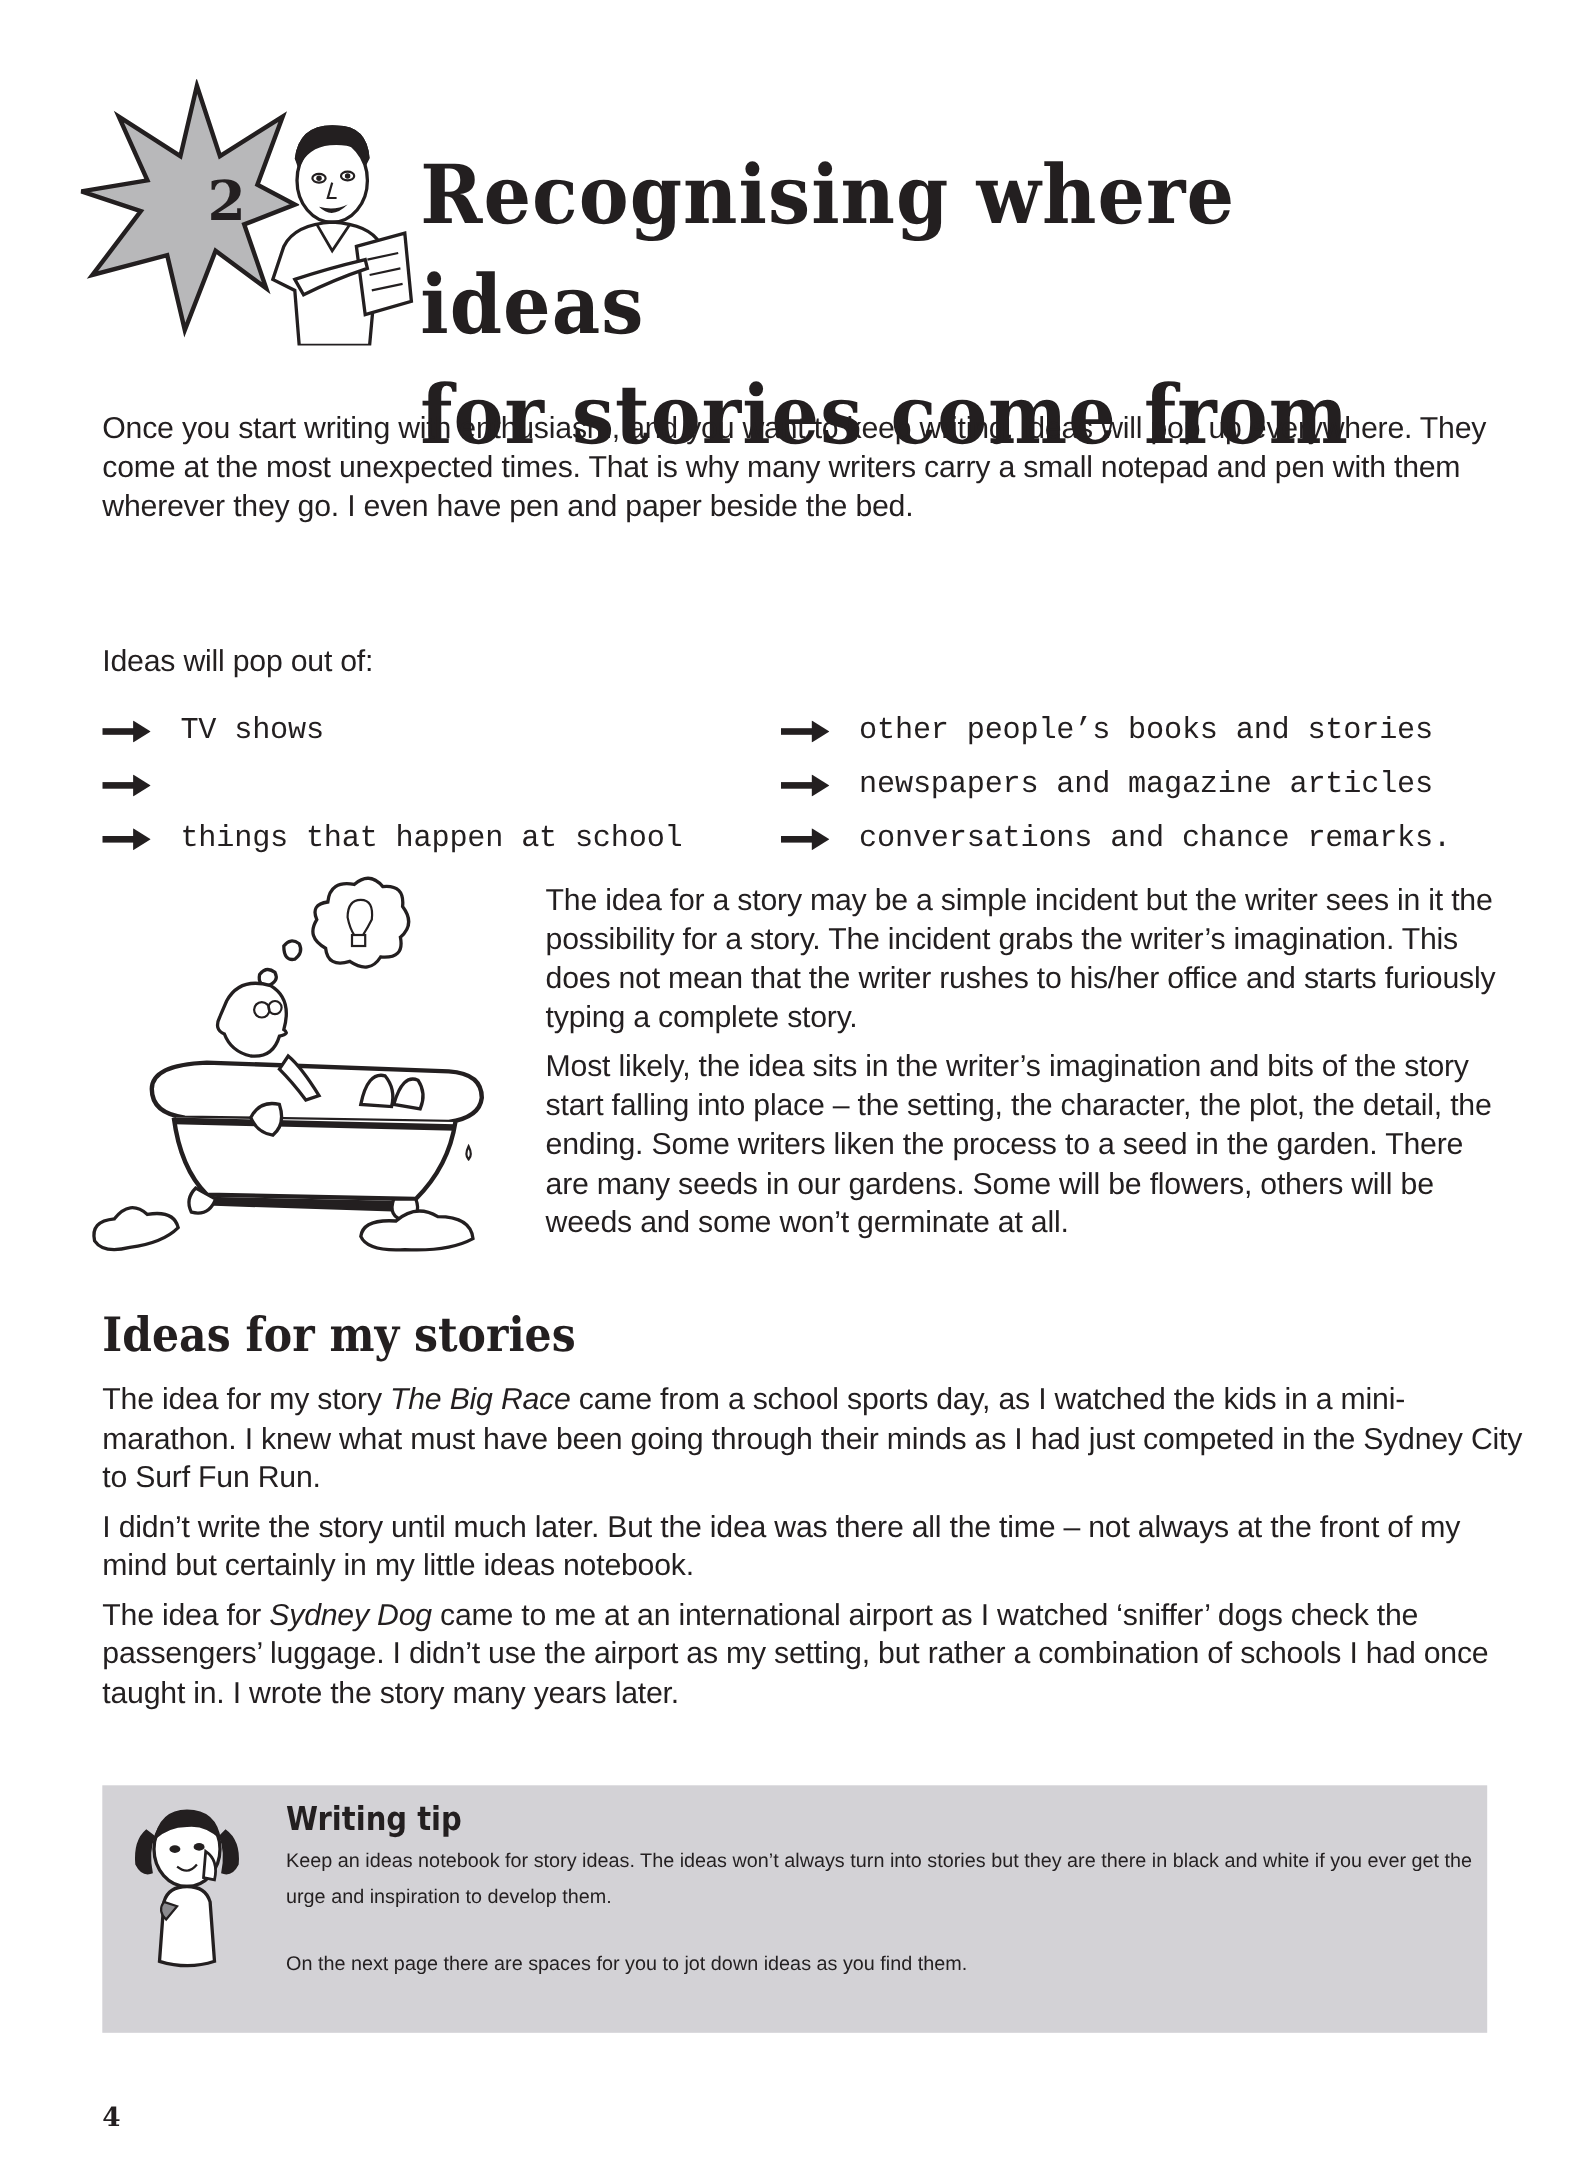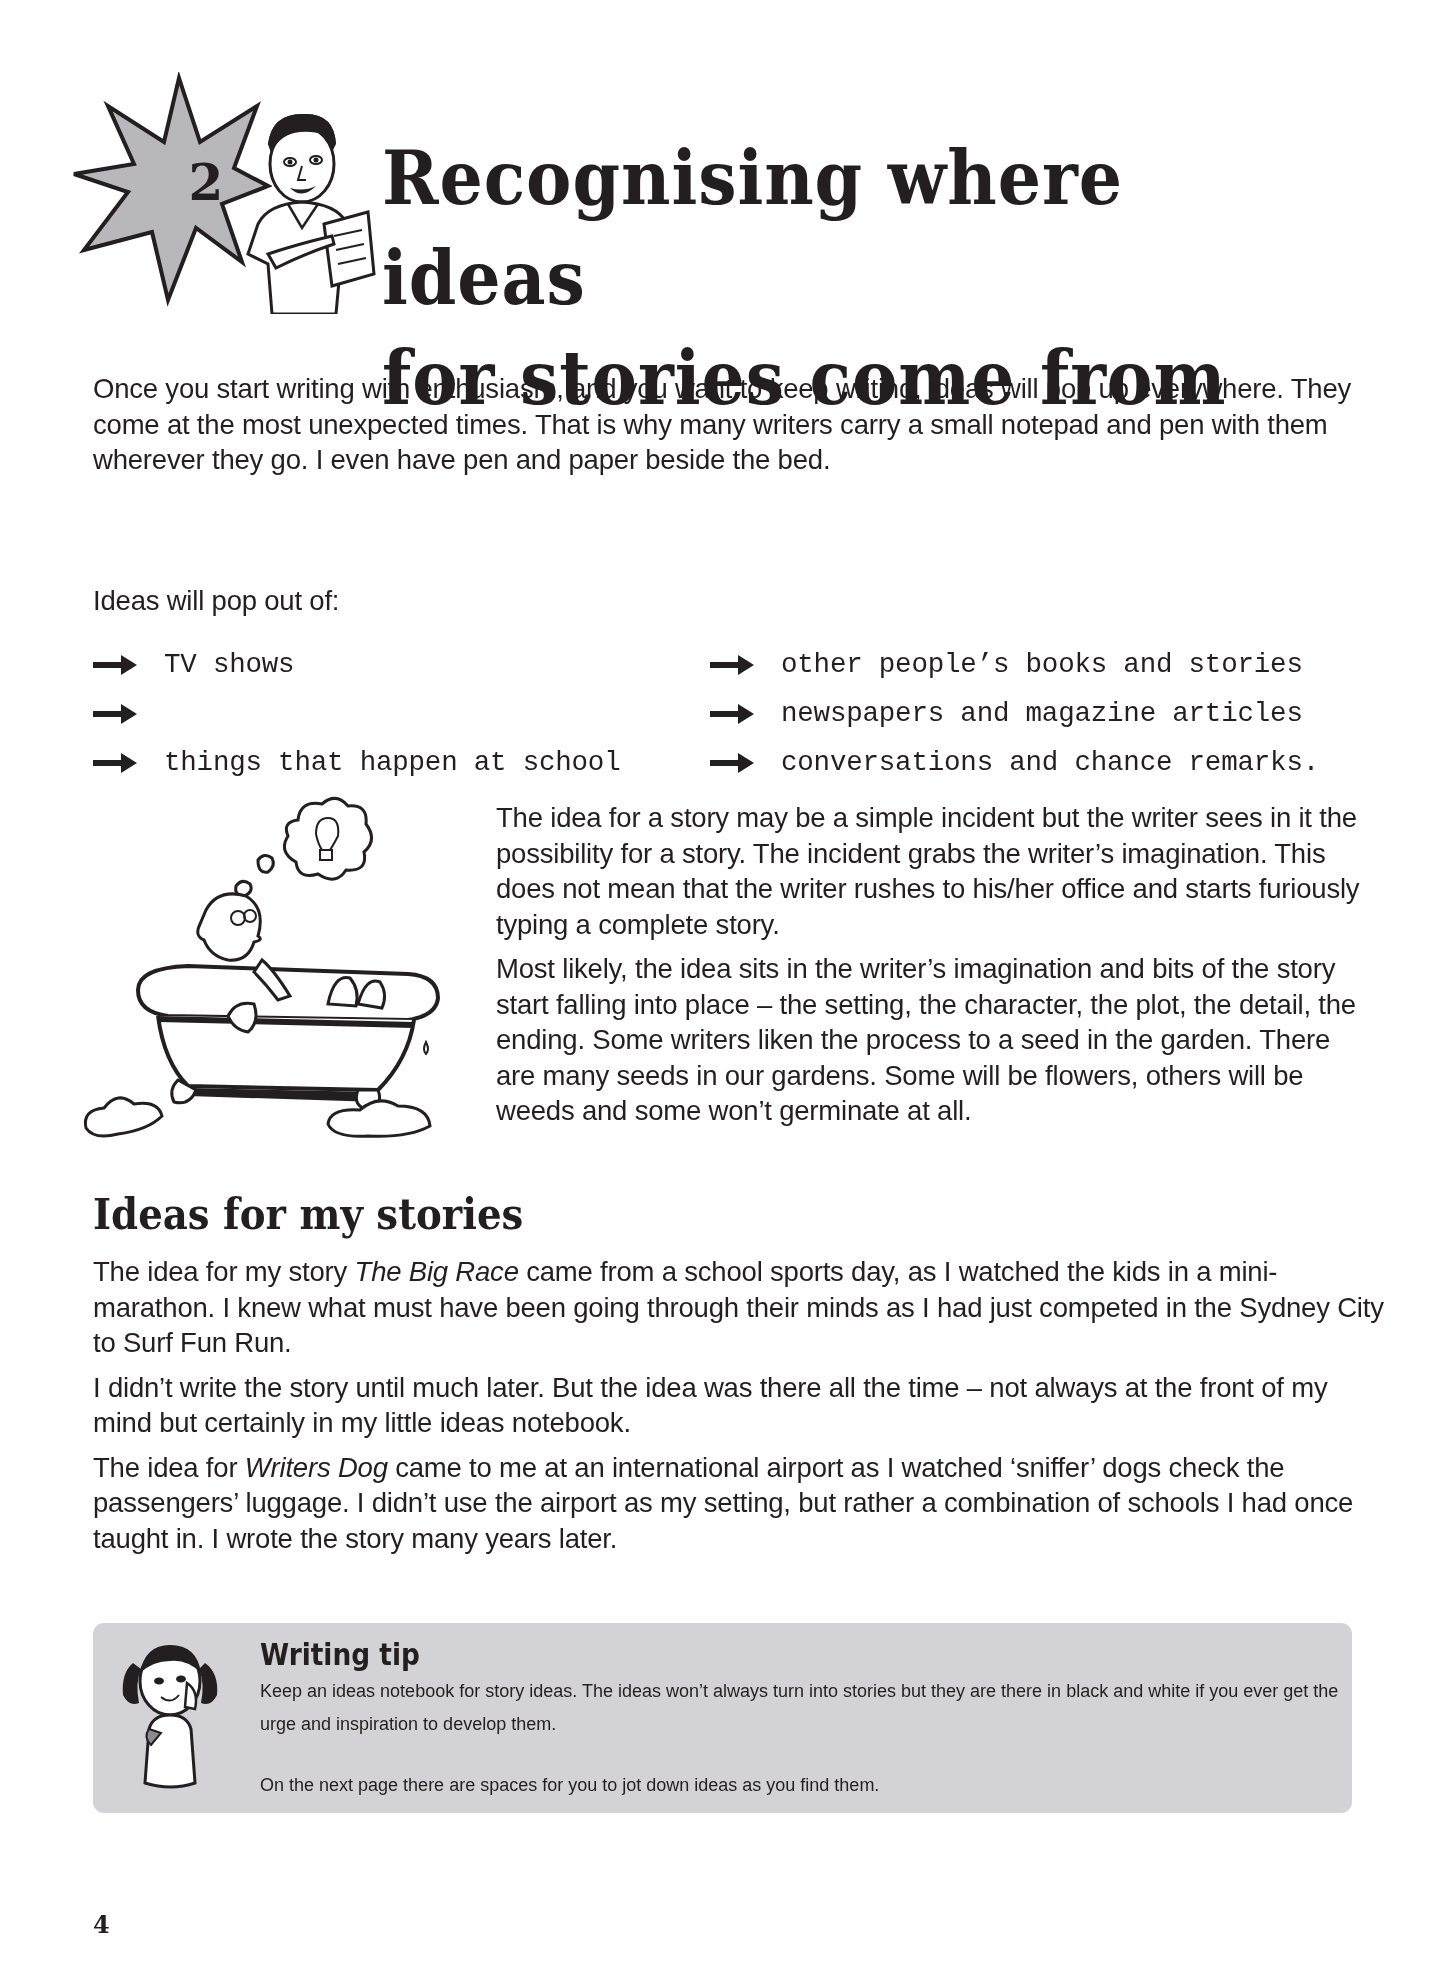--- a/index.html
+++ b/index.html
@@ -55,23 +55,22 @@
       font-family: "DejaVu Serif", serif; font-weight: bold;
       font-size: 43px; line-height: 52px; color: #231f20;
       transform: scaleX(0.9); transform-origin: left top;
     }
 
     .stories { left: 93px; top: 1254px; width: 1300px; }
     .stories p + p { margin-top: 9px; }
     .stories em { font-style: italic; }
 
     .tip-box {
-      left: 93px; top: 1623px; width: 1259px; height: 190px;
+      left: 93px; top: 1623px; width: 1259px; height: 225px;
       background: #d3d2d6;
-      border-radius: 11px;
     }
     .girl { position: absolute; left: 22px; top: 10px; width: 110px; height: 160px; }
     .tip-title {
       position: absolute; left: 167px; top: 14px;
       font-family: "DejaVu Sans", sans-serif; font-weight: bold;
       font-size: 30px; line-height: 36px; color: #231f20;
       transform: scaleX(0.88); transform-origin: left top;
     }
     .tip-body {
       position: absolute; left: 167px; top: 52px; width: 1080px;
@@ -210,21 +209,21 @@
 <div class="abs body-text idea-para">
   <p>The idea for a story may be a simple incident but the writer sees in it the possibility for a story. The incident grabs the writer’s imagination. This does not mean that the writer rushes to his/her office and starts furiously typing a complete story.</p>
   <p>Most likely, the idea sits in the writer’s imagination and bits of the story start falling into place – the setting, the character, the plot, the detail, the ending. Some writers liken the process to a seed in the garden. There are many seeds in our gardens. Some will be flowers, others will be weeds and some won’t germinate at all.</p>
 </div>
 
 <div class="abs subheading">Ideas for my stories</div>
 
 <div class="abs body-text stories">
   <p><span>The idea for my story </span><em>The Big Race</em><span> came from a school sports day, as I watched the kids in a mini-marathon. I knew what must have been going through their minds as I had just competed in the Sydney City to Surf Fun Run.</span></p>
   <p>I didn’t write the story until much later. But the idea was there all the time – not always at the front of my mind but certainly in my little ideas notebook.</p>
-  <p><span>The idea for </span><em>Writers Dog</em><span> came to me at an international airport as I watched ‘sniffer’ dogs check the passengers’ luggage. I didn’t use the airport as my setting, but rather a combination of schools I had once taught in. I wrote the story many years later.</span></p>
+  <p><span>The idea for </span><em>Sydney Dog</em><span> came to me at an international airport as I watched ‘sniffer’ dogs check the passengers’ luggage. I didn’t use the airport as my setting, but rather a combination of schools I had once taught in. I wrote the story many years later.</span></p>
 </div>
 
 <div class="abs tip-box">
   <svg class="girl" viewBox="0 0 110 160">
     <path d="M18,30 Q6,40 8,62 Q14,74 24,70 Q20,50 26,36 Z" fill="#231f20"></path>
     <path d="M90,30 Q104,40 102,62 Q96,74 86,70 Q90,50 84,36 Z" fill="#231f20"></path>
     <ellipse cx="55" cy="48" rx="30" ry="34" fill="#fff" stroke="#231f20" stroke-width="3"></ellipse>
     <path d="M25,40 Q30,12 55,12 Q82,12 86,40 Q72,26 55,28 Q38,28 25,40 Z" fill="#231f20"></path>
     <ellipse cx="44" cy="48" rx="5" ry="3.5" fill="#231f20"></ellipse>
     <ellipse cx="66" cy="46" rx="5" ry="3.5" fill="#231f20"></ellipse>

